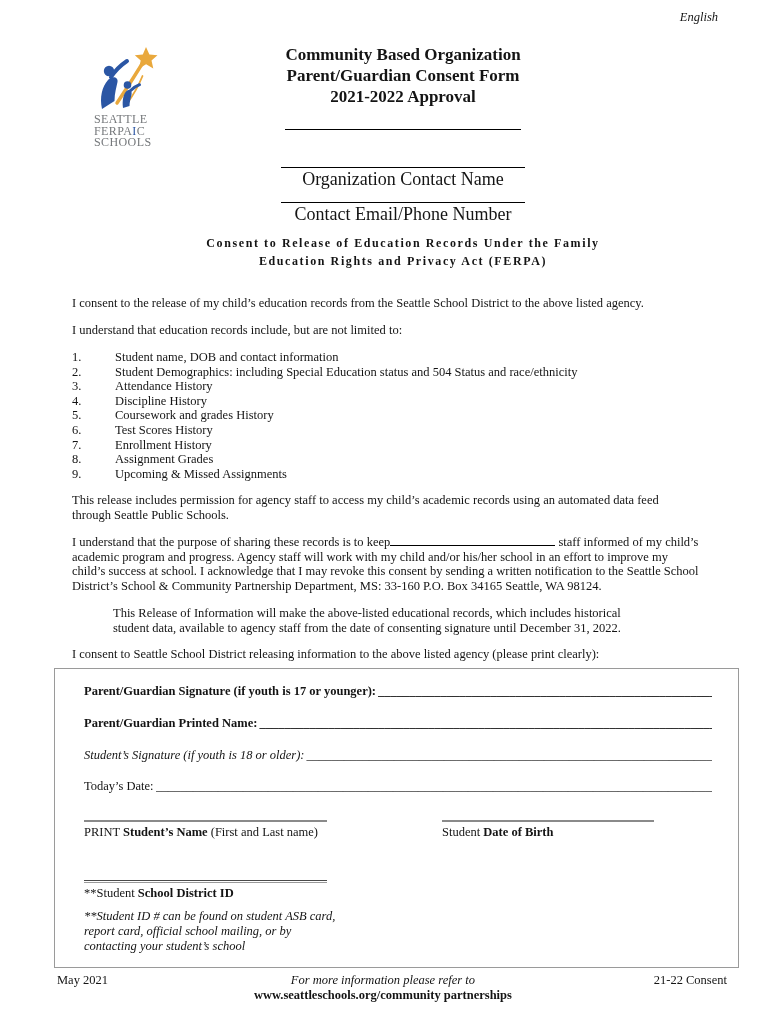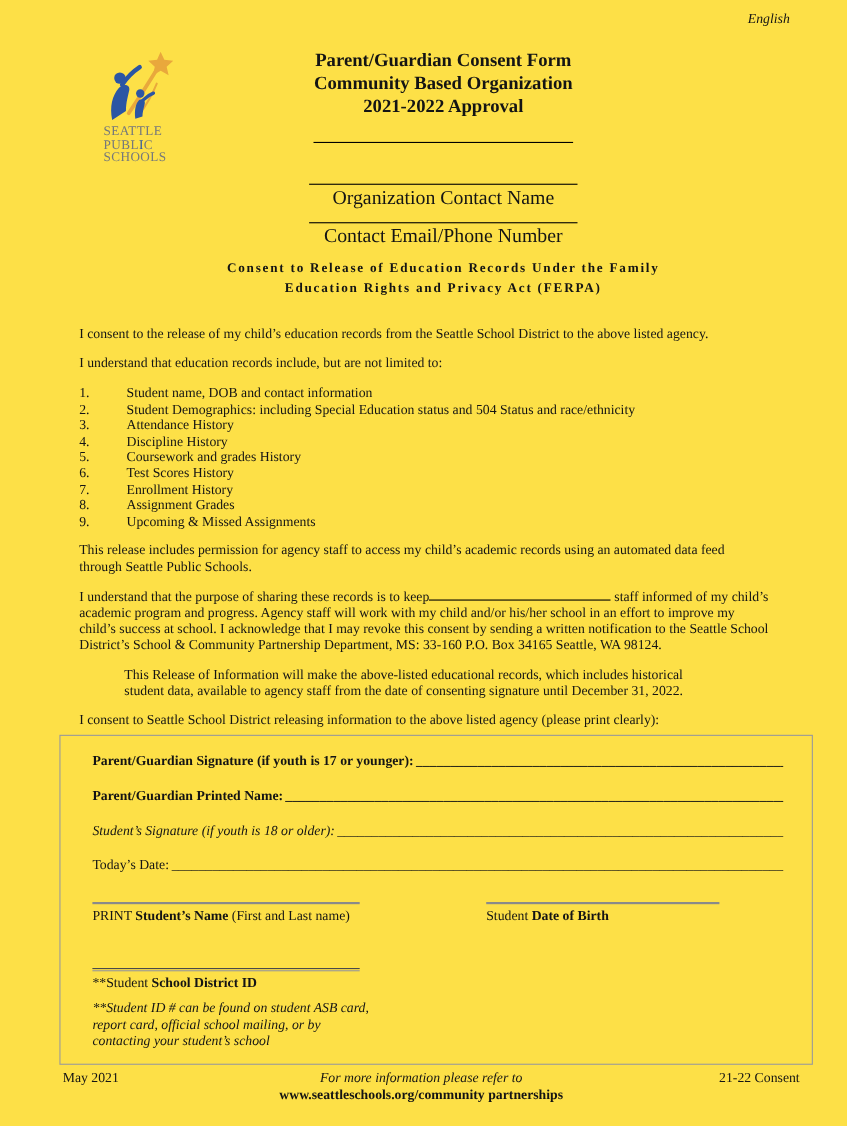--- a/index.html
+++ b/index.html
@@ -1,19 +1,19 @@
 <!DOCTYPE html>
 <html><head>
 <meta charset="utf-8">
 <style>
   * { margin:0; padding:0; box-sizing:border-box; }
   html,body { background:#e8e8e8; }
   .page {
     position:relative; width:770px; height:1024px; margin:0 auto;
-    background:#fde047; overflow:hidden; color:#141414;
+    background:#ffffff; overflow:hidden; color:#141414;
     font-family:"Liberation Serif", serif; font-size:12.5px; line-height:1.18;
   }
   .english { position:absolute; top:10px; right:52px; font-style:italic; font-size:12.5px; }
 
   
   .logo { position:absolute; left:94px; top:46px; width:70px; text-align:left; }
   .logo svg { display:block; margin-left:2px; }
   .logo-text { margin-top:2px; color:#75787b; font-size:12px; line-height:11.5px; letter-spacing:0.4px; font-family:"Liberation Serif", serif; }
   .logo-text .blue { color:#2b56a4; }
 
@@ -76,29 +76,29 @@
       <path d="M30 59 C36 51 42.5 40 46.5 30" stroke="#e9a83c" stroke-width="1.8" fill="none" stroke-linecap="round"></path>
       <circle cx="13" cy="25" r="5.2" fill="#2b56a4"></circle>
       <path d="M6 63 C3.5 51 6 41 12 34 C16 29.5 22.5 31 21.5 36 C20.5 41 18.5 47 18.5 55 Z" fill="#2b56a4"></path>
       <path d="M15 31 C19 25 25 19 31 15" stroke="#2b56a4" stroke-width="4" fill="none" stroke-linecap="round"></path>
       <circle cx="31.5" cy="39" r="3.8" fill="#2b56a4"></circle>
       <path d="M27 62 C26 54 27.5 48 30.5 45 C33.5 42.8 36.5 45 35.5 48.7 C34.5 52.5 33.5 56.5 33.5 60 Z" fill="#2b56a4"></path>
       <path d="M34 45 C37 42 40 40 43.5 38.7" stroke="#2b56a4" stroke-width="3" fill="none" stroke-linecap="round"></path>
     </svg>
     <div class="logo-text">
       <div>SEATTLE</div>
-      <div><span>PUBL</span><span class="blue">I</span><span>C</span></div>
+      <div><span>FERPA</span><span class="blue">I</span><span>C</span></div>
       <div>SCHOOLS</div>
     </div>
   </div>
 
   <div class="header-center">
     <div class="title">
+      <div>Community Based Organization</div>
       <div>Parent/Guardian Consent Form</div>
-      <div>Community Based Organization</div>
       <div>2021-2022 Approval</div>
     </div>
     <div class="hline1"></div>
     <div class="gap37"></div>
     <div class="lline"></div>
     <div class="lline-label">Organization Contact Name</div>
     <div class="gap12"></div>
     <div class="lline"></div>
     <div class="lline-label">Contact Email/Phone Number</div>
     <div class="ferpa">

